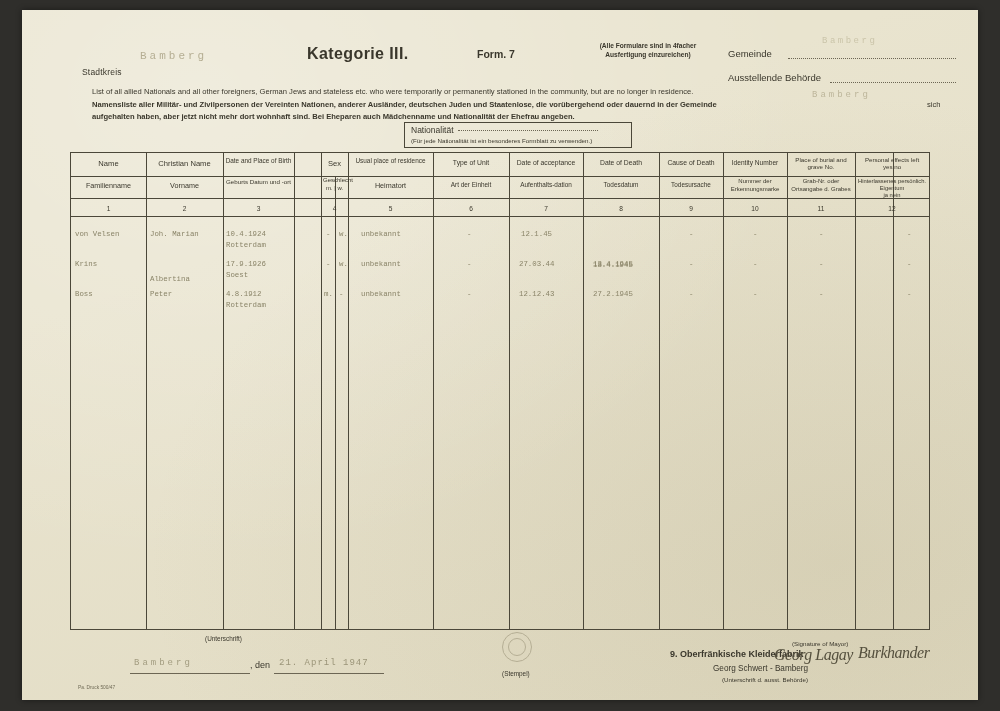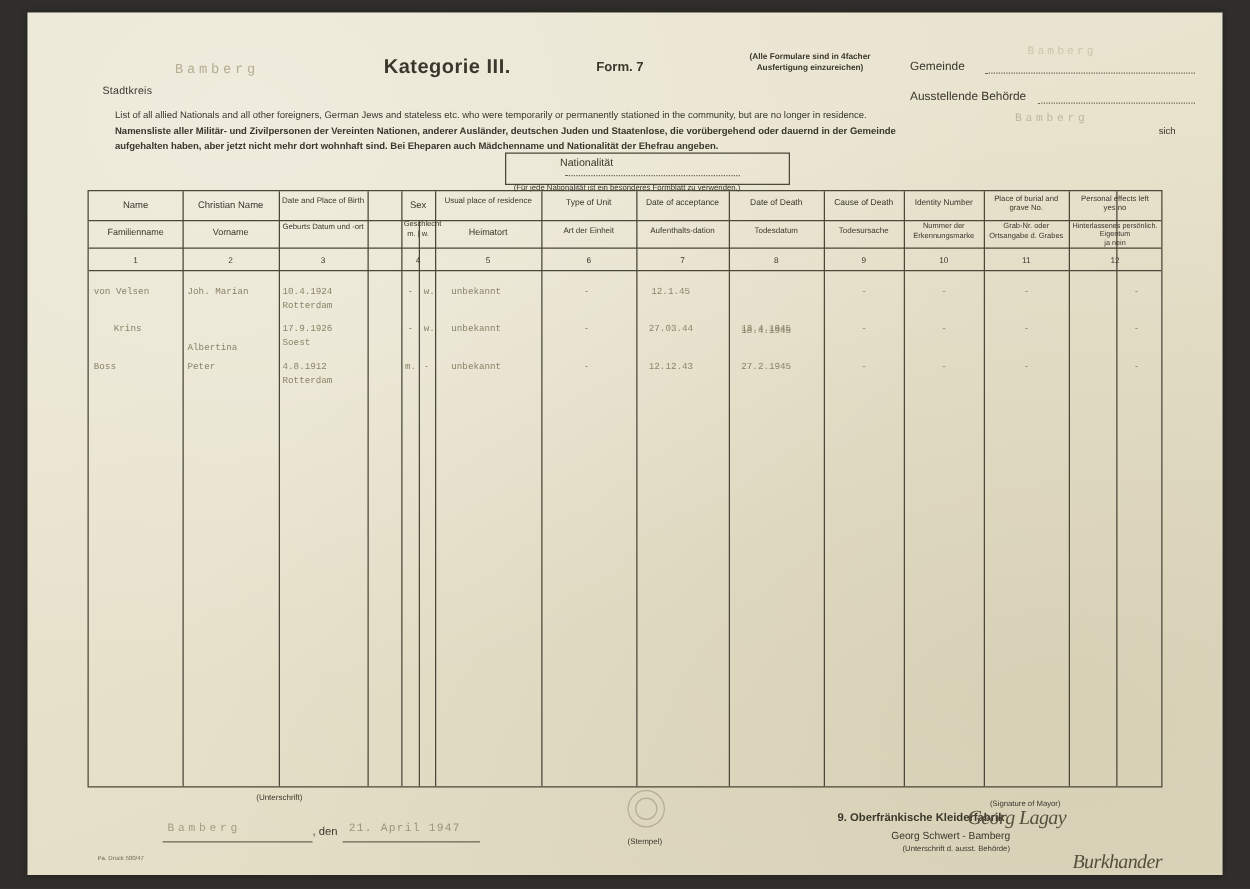--- a/index.html
+++ b/index.html
@@ -101,21 +101,21 @@
     position: absolute; left: 905px; top: 90px;
     font-size: 7.6px;
   }
   #nat-box {
     position: absolute; left: 382px; top: 112px;
     width: 228px; height: 26px;
     border: 1px solid #4b4739;
     padding: 2px 6px 0 6px;
     box-sizing: border-box;
   }
-  #nat-box .l1 { font-size: 8.5px; margin-left: 37px; }
+  #nat-box .l1 { font-size: 8.5px; }
   #nat-box .l1 .dots {
     display: inline-block; width: 140px;
     border-bottom: 1px dotted #6c6654;
     margin-left: 4px; vertical-align: 2px;
   }
   #nat-box .l2 { font-size: 6.2px; margin-top: 2px; }
 
   
   #tbl {
     position: absolute; left: 48px; top: 142px;
@@ -219,21 +219,20 @@
     font-style: italic; font-size: 16px;
     color: #55503e;
     letter-spacing: -.5px;
   }
   #signature2 {
     position: absolute; left: 836px; top: 634px;
     font-family: "Liberation Serif", serif;
     font-style: italic; font-size: 16px;
     color: #55503e;
     letter-spacing: -.5px;
-    margin-top: 37px;
   }
   #printer-note {
     position: absolute; left: 56px; top: 675px;
     font-size: 4.8px; color: #6f6a56;
   }
 </style>
 </head>
 <body>
 
 <div id="scan">
@@ -416,21 +415,21 @@
       <div class="cell-typed" style="left:268px; top:76px;">w.</div>
       <div class="cell-typed" style="left:290px; top:76px;">unbekannt</div>
       <div class="cell-typed" style="left:396px; top:76px;">-</div>
       <div class="cell-typed" style="left:450px; top:76px;">12.1.45</div>
       <div class="cell-typed" style="left:522px; top:76px;margin-top:31px;">18.4.1945</div>
       <div class="cell-typed" style="left:618px; top:76px;">-</div>
       <div class="cell-typed" style="left:682px; top:76px;">-</div>
       <div class="cell-typed" style="left:748px; top:76px;">-</div>
       <div class="cell-typed" style="left:836px; top:76px;">-</div>
 
-      <div class="cell-typed" style="left:20px;   top:106px;">Krins</div>
+      <div class="cell-typed" style="left:4px;   top:106px;">Krins</div>
       <div class="cell-typed" style="left:79px;  top:121px;">Albertina</div>
       <div class="cell-typed" style="left:155px; top:106px;">17.9.1926
 Soest</div>
       <div class="cell-typed" style="left:255px; top:106px;">-</div>
       <div class="cell-typed" style="left:268px; top:106px;">w.</div>
       <div class="cell-typed" style="left:290px; top:106px;">unbekannt</div>
       <div class="cell-typed" style="left:396px; top:106px;">-</div>
       <div class="cell-typed" style="left:448px; top:106px;">27.03.44</div>
       <div class="cell-typed" style="left:522px; top:106px;">13.4.1945</div>
       <div class="cell-typed" style="left:618px; top:106px;">-</div>

